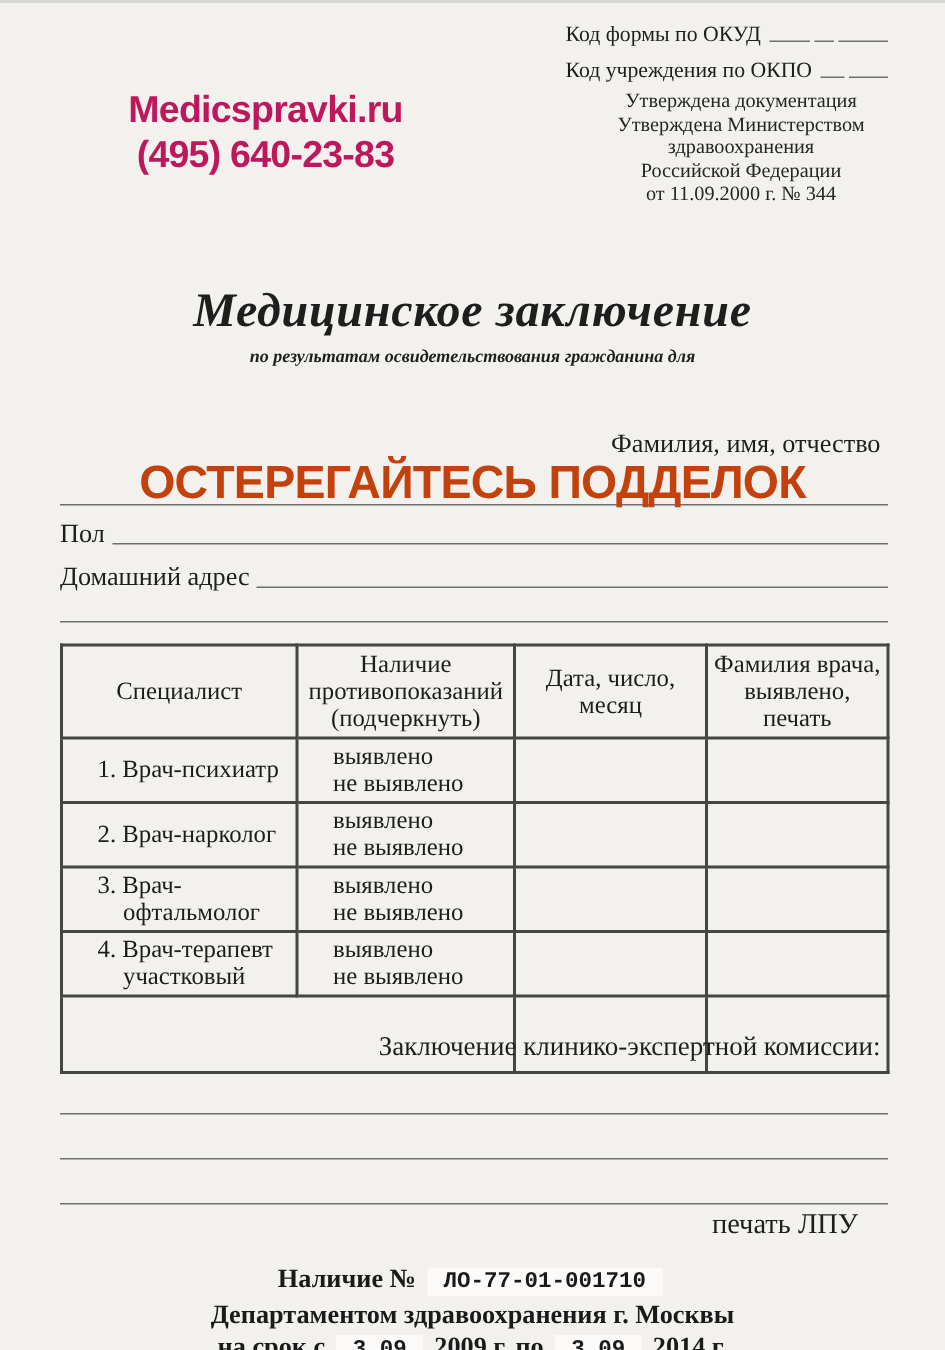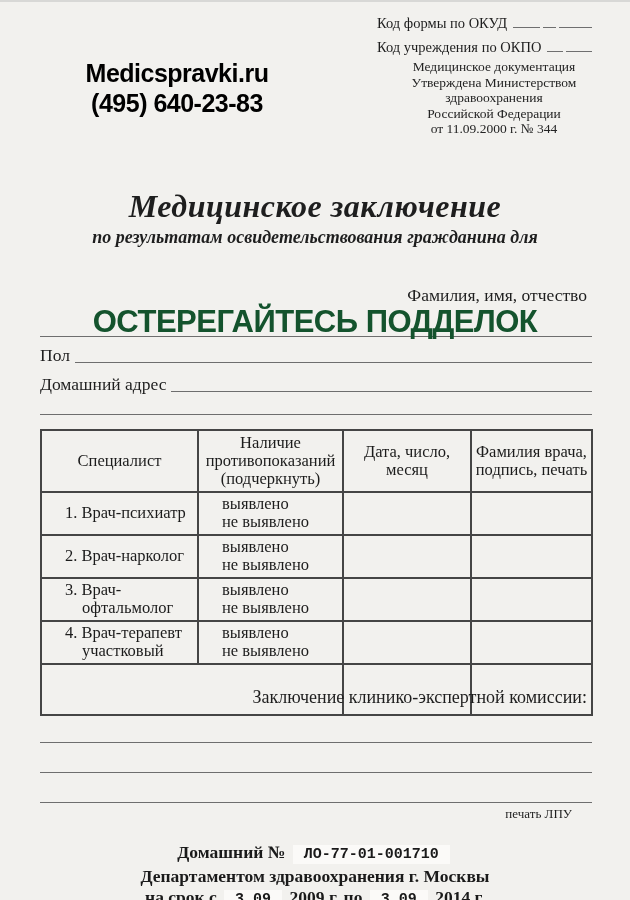--- a/index.html
+++ b/index.html
@@ -15,63 +15,63 @@
   
   .codes{position:absolute;top:8px;left:377px;width:218px;font-size:14.5px;}
   .code-row{display:flex;align-items:flex-end;height:22px;margin-bottom:2px;}
   .code-label{white-space:nowrap;padding-right:6px;}
   .dash{display:inline-block;border-bottom:1px solid #6f6f6f;margin:0 3px 4px 0;}
   .d1{width:30px;}.d2{width:14px;}.d3{width:36px;}.d4{width:18px;}.d5{width:30px;}
   
   .logo{
     position:absolute;top:56px;left:58px;width:238px;text-align:center;
     font-family:"Liberation Sans", sans-serif;font-weight:bold;
-    font-size:25px;line-height:30px;letter-spacing:-0.5px;color:#000000;
+    font-size:25px;line-height:30px;letter-spacing:-0.5px;color:#be185d;
   }
   
   .doc-info{
     position:absolute;top:57px;left:378px;width:232px;
     text-align:center;font-size:13.5px;line-height:15.6px;color:#242424;
   }
   
   .title-block{position:absolute;top:186px;left:0;width:100%;text-align:center;}
   .title-main{font-size:32px;font-weight:bold;font-style:italic;letter-spacing:0.5px;}
-  .title-sub{font-size:18px;font-weight:bold;font-style:italic;line-height:19.5px;margin-top:3px;}
+  .title-sub{font-size:12px;font-weight:bold;font-style:italic;line-height:19.5px;margin-top:3px;}
   
   .fields{position:absolute;top:283px;left:40px;width:552px;font-size:17.5px;}
   .f-row{display:flex;align-items:flex-end;}
   .f-label{white-space:nowrap;padding-right:5px;}
   .f-line{flex:1;border-bottom:1px solid #6e6e6e;margin-bottom:3px;}
   .h26{height:26px;flex-direction:column;}.h29{height:29px;}
   .blank-line{border-bottom:1px solid #6e6e6e;}
   .bl1{height:25px;}
   .bl2{height:19px;}
   
   .warning{
     position:absolute;top:302px;left:0;width:100%;text-align:center;
     font-family:"Liberation Sans", sans-serif;font-weight:bold;
-    font-size:31px;letter-spacing:-0.5px;color:#14532d;z-index:5;
+    font-size:31px;letter-spacing:-0.5px;color:#c2410c;z-index:5;
   }
   
   .spec-table{
     position:absolute;top:427px;left:40px;width:551px;
     border-collapse:collapse;table-layout:fixed;
     font-size:16.5px;line-height:18px;color:#1c1c1c;
   }
   .spec-table th,.spec-table td{border:2px solid #454545;}
   .spec-table th{font-weight:normal;text-align:center;vertical-align:middle;padding:3px 2px;height:52px;border-radius:16px;}
   .spec-table td{vertical-align:middle;padding:2px 3px 3px 23px;}
   td.specialist{height:34px;}
   td.specialist .wrap{display:block;padding-left:17px;text-indent:-17px;}
   td.status div{white-space:nowrap;}
   td.empty-left{height:44px;}
   
   .conclusion{position:absolute;top:685px;left:40px;width:552px;font-size:18px;}
   .c-line{border-bottom:1px solid #6e6e6e;height:29px;}
-  .stamp{margin-top:3px;text-align:right;padding-right:20px;font-size:13px;font-family:Liberation Serif, serif;}
+  .stamp{margin-top:3px;text-align:right;padding-right:20px;font-size:19px;font-family:Liberation Serif, serif;}
   
   .license{
     position:absolute;top:840px;left:0;width:100%;text-align:center;
     font-weight:bold;font-size:17.5px;line-height:21.5px;color:#1a1a1a;
   }
   .patch{
     font-family:Liberation Mono, monospace;font-weight:bold;font-size:15px;
     background:#fbfaf8;padding:1px 11px;margin:0 3px;
   }
 </style>
@@ -93,21 +93,21 @@
         <span class="dash d5"></span>
     </div>
   </div>
 
   <div class="logo">
     <div>Medicspravki.ru</div>
     <div>(495) 640-23-83</div>
   </div>
 
   <div class="doc-info">
-    <div>Медицинское документация</div>
+    <div>Утверждена документация</div>
     <div>Утверждена Министерством</div>
     <div>здравоохранения</div>
     <div>Российской Федерации</div>
     <div>от 11.09.2000 г. № 344</div>
   </div>
 
   <div class="title-block">
     <div class="title-main">Медицинское заключение</div>
     <div class="title-sub">
       <div>по результатам освидетельствования гражданина для</div>
@@ -138,21 +138,21 @@
         <col style="width:157px">
         <col style="width:145px">
         <col style="width:128px">
         <col style="width:121px">
       </colgroup>
     <tbody>
         <tr>
       <th>Специалист</th>
       <th>Наличие противопоказаний (подчеркнуть)</th>
       <th>Дата, число, месяц</th>
-      <th>Фамилия врача, подпись, печать</th>
+      <th>Фамилия врача, выявлено, печать</th>
     </tr>
     <tr>
       <td class="specialist">
             <span class="wrap">1. Врач-психиатр</span>
           </td>
       <td class="status">
         <div>выявлено</div>
         <div>не выявлено</div>
       </td>
       <td></td>
@@ -205,21 +205,21 @@
       <span class="f-line"></span>
     </div>
     <div class="c-line"></div>
     <div class="c-line"></div>
     <div class="c-line"></div>
     <div class="stamp">печать ЛПУ</div>
   </div>
 
   <div class="license">
     <div>
-      <span>Домашний №</span>
+      <span>Наличие №</span>
       <span class="patch">ЛО-77-01-001710</span>
     </div>
     <div>Департаментом здравоохранения г. Москвы</div>
     <div>
       <span>на срок с</span>
       <span class="patch">3.09</span>
       <span>2009 г. по</span>
       <span class="patch">3.09</span>
       <span>2014 г.</span>
     </div>

